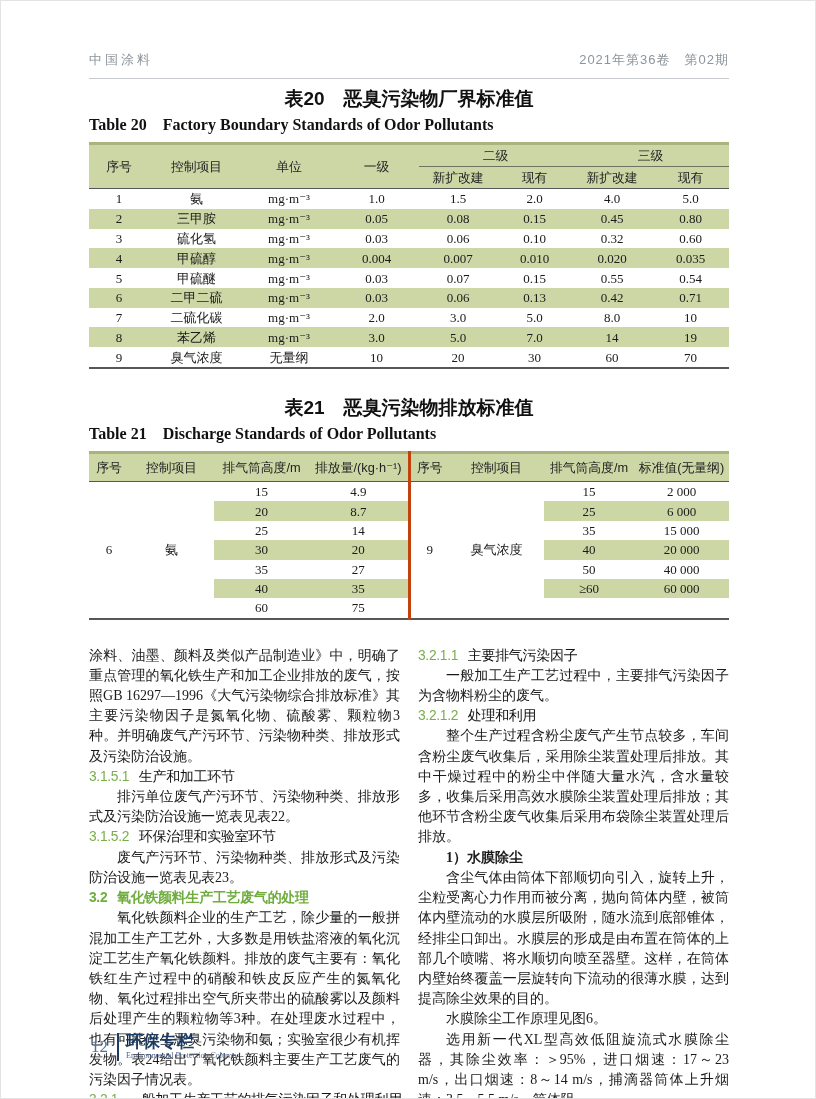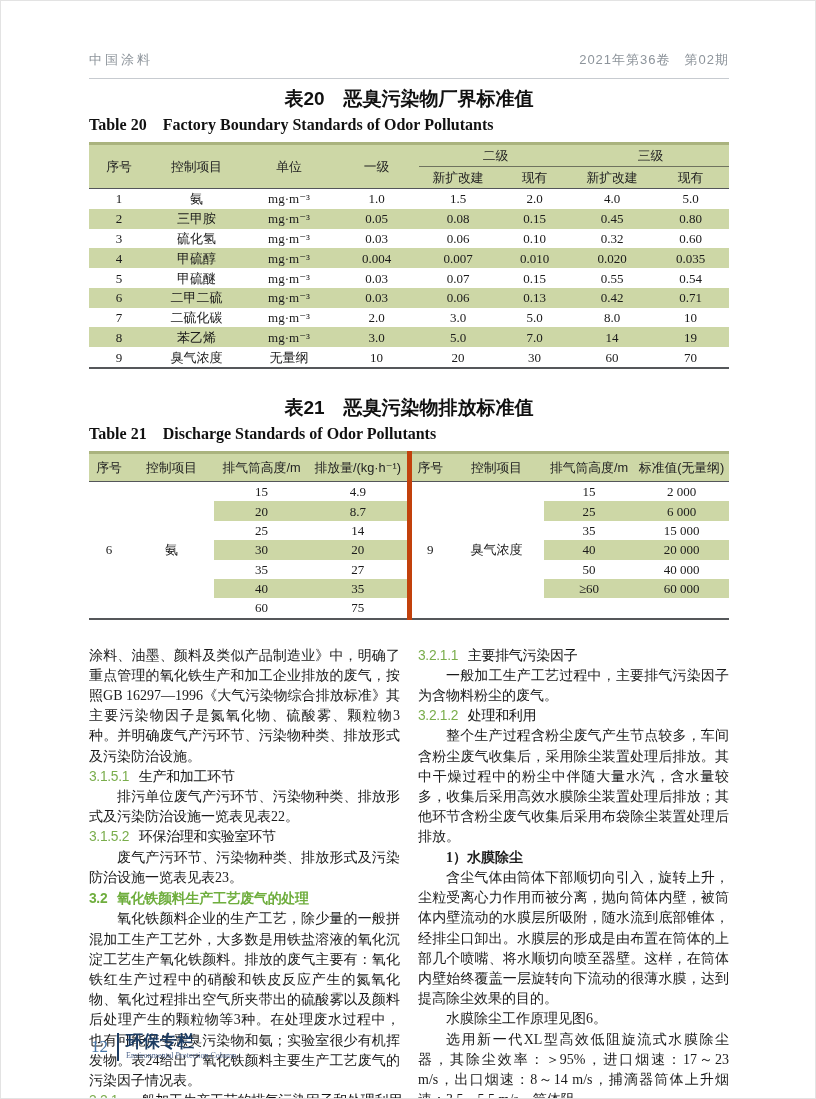--- a/index.html
+++ b/index.html
@@ -39,40 +39,40 @@
   table.std th{
     background:#cdd7a6; font-weight:normal; text-align:center;
     font-family:"Liberation Sans","DejaVu Sans",sans-serif; font-size:12.8px; color:#222;
     padding:3px 1px;
   }
   table.std td{ text-align:center; padding:2.4px 1px; color:#1a1a1a; }
   table.std thead{ border-bottom:1px solid #54565a; }
   th.group{ border-bottom:1px solid #6f735f; }
   tr.shaded td{ background:#cdd7a6; }
   td.shaded-cell{ background:#cdd7a6; }
-  td.mid, th.mid{ border-right:5px solid #c2410c; }
+  td.mid, th.mid{ border-right:3px solid #c2410c; }
   td.merged{ background:#ffffff; }
   table.t21 th{ padding:6px 1px; }
   table.t21 td{ padding:2.2px 1px; }
   .tbl20-wrap{ margin-top:2px; }
   .tbl21-wrap{ margin-top:26px; }
 
   
   .body-cols{ display:flex; gap:18px; margin-top:26px; }
   .col{ width:311px; font-size:14px; line-height:20.2px; text-align:justify; }
   .para{ text-indent:2em; }
   .para.no-indent{ text-indent:0; }
   .sec-heading{
     white-space:nowrap; letter-spacing:-0.3px;
     font-family:"Liberation Sans","DejaVu Sans",sans-serif; font-size:13.8px;
   }
   .sec-num{ color:#7aad4c; margin-right:0.7em; }
   .sec-title{ color:#111; font-family:"Liberation Serif","DejaVu Serif",serif; font-size:14px; }
   .sec-heading.green-all .sec-num{ font-weight:bold; color:#6fae3e; }
-  .sec-heading.green-all .sec-title{ color:#6fae3e; font-weight:bold; font-family:Liberation Sans, sans-serif; }
+  .sec-heading.green-all .sec-title{ color:#6fae3e; font-weight:bold; font-family:Liberation Serif, serif; }
   .sub-heading{ text-indent:2em; font-weight:bold; }
 
   
   .pagefoot{
     position:absolute; left:90px; top:1032px;
     display:flex; align-items:center;
   }
   .pageno{
     font-family:"Liberation Serif","DejaVu Serif",serif;
     font-size:17px; color:#4574a6; margin-right:9px;

